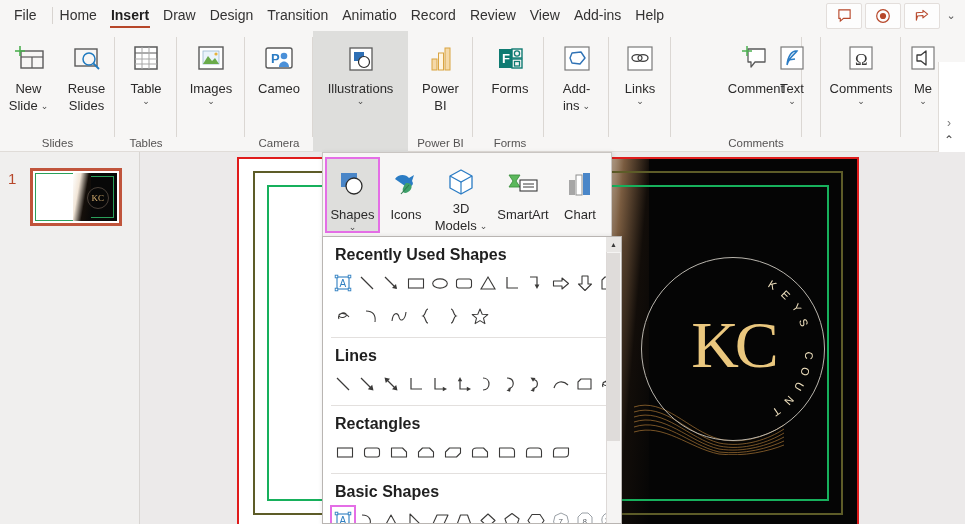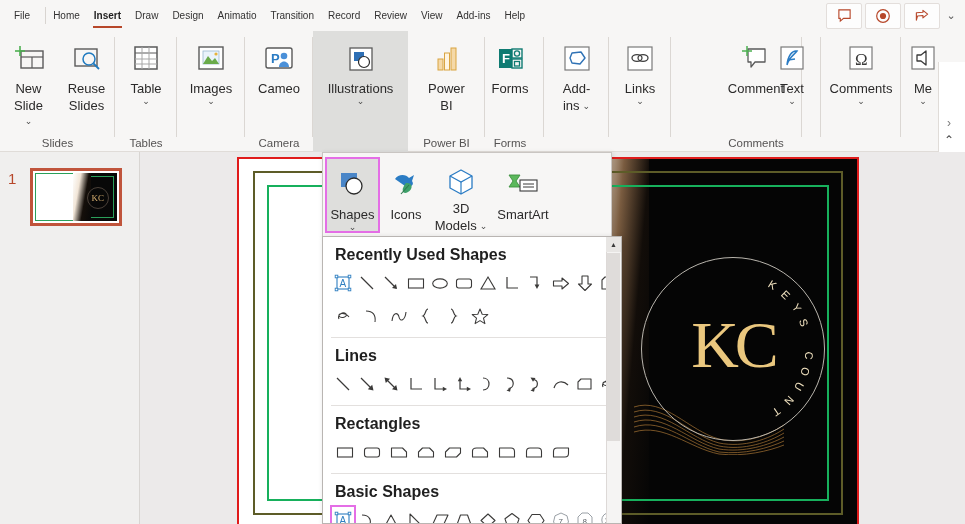--- a/index.html
+++ b/index.html
@@ -14,21 +14,21 @@
 
   
   #tabbar{
     position:absolute; left:0; top:0; width:965px; height:31px;
     background:#f7f6f5;
     display:flex; align-items:center;
   }
   .tab{
     height:31px; line-height:31px;
     padding:0 7px;
-    font-size:10px; color:#333232;
+    font-size:14px; color:#333232;
     white-space:nowrap; position:relative;
     cursor:default;
   }
   .tab.sep::after{
     content:""; position:absolute; right:0; top:7px; height:17px; width:1px;
     background:#d8d4d0;
   }
   .tab.active{ color:#1f1e1e; font-weight:bold; }
   .tab.active .ul{
     position:absolute; left:6px; right:6px; bottom:3px; height:2px; background:#b7472a;
@@ -189,22 +189,22 @@
 </style>
 </head>
 <body>
 
 <div id="tabbar">
   <div class="tab sep" id="tab-file"><span>File</span></div>
   <div class="tab"><span>Home</span></div>
   <div class="tab active"><span>Insert</span><i class="ul"></i></div>
   <div class="tab"><span>Draw</span></div>
   <div class="tab"><span>Design</span></div>
+  <div class="tab"><span>Transition</span></div>
   <div class="tab"><span>Animatio</span></div>
-  <div class="tab"><span>Transition</span></div>
   <div class="tab"><span>Record</span></div>
   <div class="tab"><span>Review</span></div>
   <div class="tab"><span>View</span></div>
   <div class="tab"><span>Add-ins</span></div>
   <div class="tab"><span>Help</span></div>
 
   <div id="tabspacer"></div>
 
   <div class="topbtn">
     <svg width="15" height="15" viewBox="0 0 16 16">
@@ -233,21 +233,21 @@
         <div class="ico">
           <svg width="34" height="30" viewBox="0 0 34 30">
             <rect x="9" y="7" width="22" height="17" fill="none" stroke="#5a5a5a" stroke-width="1.4"></rect>
             <line x1="9" y1="13" x2="31" y2="13" stroke="#5a5a5a" stroke-width="1.2"></line>
             <line x1="20" y1="13" x2="20" y2="24" stroke="#5a5a5a" stroke-width="1.2"></line>
             <line x1="3" y1="7" x2="13" y2="7" stroke="#4caf50" stroke-width="1.6"></line>
             <line x1="8" y1="2" x2="8" y2="12" stroke="#4caf50" stroke-width="1.6"></line>
           </svg>
         </div>
         <div class="lbl">New</div>
-        <div class="lbl" style="display:flex;gap:3px;align-items:center;flex-direction:column;">
+        <div class="lbl" style="display:flex;gap:3px;align-items:center;">
           <span>Slide</span>
           <span class="chev">⌄</span>
         </div>
       </div>
       <div class="btn" style="width:58px;">
         <div class="ico">
           <svg width="34" height="30" viewBox="0 0 34 30">
             <rect x="5" y="5" width="22" height="17" fill="none" stroke="#5a5a5a" stroke-width="1.4"></rect>
             <circle cx="19" cy="15" r="6" fill="none" stroke="#1f7ac0" stroke-width="1.5"></circle>
             <line x1="23.5" y1="19.5" x2="29" y2="25" stroke="#1f7ac0" stroke-width="1.8"></line>
@@ -320,21 +320,21 @@
           <rect x="6" y="5" width="22" height="22" fill="#fff" stroke="#5a5a5a" stroke-width="1.3"></rect>
           <rect x="10" y="9" width="10" height="9" fill="#2d6fb5"></rect>
           <circle cx="20" cy="19" r="5.5" fill="#fff" stroke="#2b2b2b" stroke-width="1.2"></circle>
         </svg>
       </div>
       <div class="lbl">Illustrations</div>
       <div class="chev">⌄</div>
     </div>
   </div>
 
-  <div class="group" style="left:408px; width:77px;">
+  <div class="group" style="left:408px; width:65px;">
     <div class="btn">
       <div class="ico">
         <svg width="34" height="32" viewBox="0 0 34 32">
           <rect x="8" y="16" width="5" height="11" fill="#f5d9a8" stroke="#d9a441" stroke-width="1"></rect>
           <rect x="14.5" y="10" width="5" height="17" fill="#fff4e0" stroke="#d9a441" stroke-width="1"></rect>
           <rect x="21" y="5" width="5" height="22" fill="#f5d9a8" stroke="#d9a441" stroke-width="1"></rect>
         </svg>
       </div>
       <div class="lbl">Power</div>
       <div class="lbl">BI</div>
@@ -552,20 +552,30 @@
       <div class="ico">
         <svg width="34" height="28" viewBox="0 0 34 28">
           <path d="M3 4 L14 4 L10 10 L14 16 L3 16 L7 10 Z" fill="#5cb85c" stroke="#3d9140" stroke-width="0.9" stroke-linejoin="round"></path>
           <rect x="14" y="9" width="17" height="11" fill="#fff" stroke="#3a3a3a" stroke-width="1.1"></rect>
           <line x1="17" y1="13" x2="28" y2="13" stroke="#3a3a3a" stroke-width="1"></line>
           <line x1="17" y1="16" x2="28" y2="16" stroke="#3a3a3a" stroke-width="1"></line>
         </svg>
       </div>
       <div class="lbl">SmartArt</div>
     </div>
+    <div class="btn" style="width:48px;">
+      <div class="ico">
+        <svg width="30" height="28" viewBox="0 0 30 28">
+          <rect x="4" y="9" width="6" height="15" fill="#a6a6a6"></rect>
+          <rect x="11" y="4" width="6" height="20" fill="#ffffff" stroke="#8f8f8f" stroke-width="1"></rect>
+          <rect x="18" y="2" width="7" height="22" fill="#4a86c8"></rect>
+        </svg>
+      </div>
+      <div class="lbl">Chart</div>
+    </div>
   </div>
 </div>
 
 <div id="shapespanel">
 
   <div class="secthead">Recently Used Shapes</div>
   <div class="shaperow">
     <div class="sh">
       <svg width="20" height="20" viewBox="0 0 20 20">
           <rect x="4" y="4" width="12" height="12" fill="none" stroke="#2f7fc1" stroke-width="1.1"></rect>

